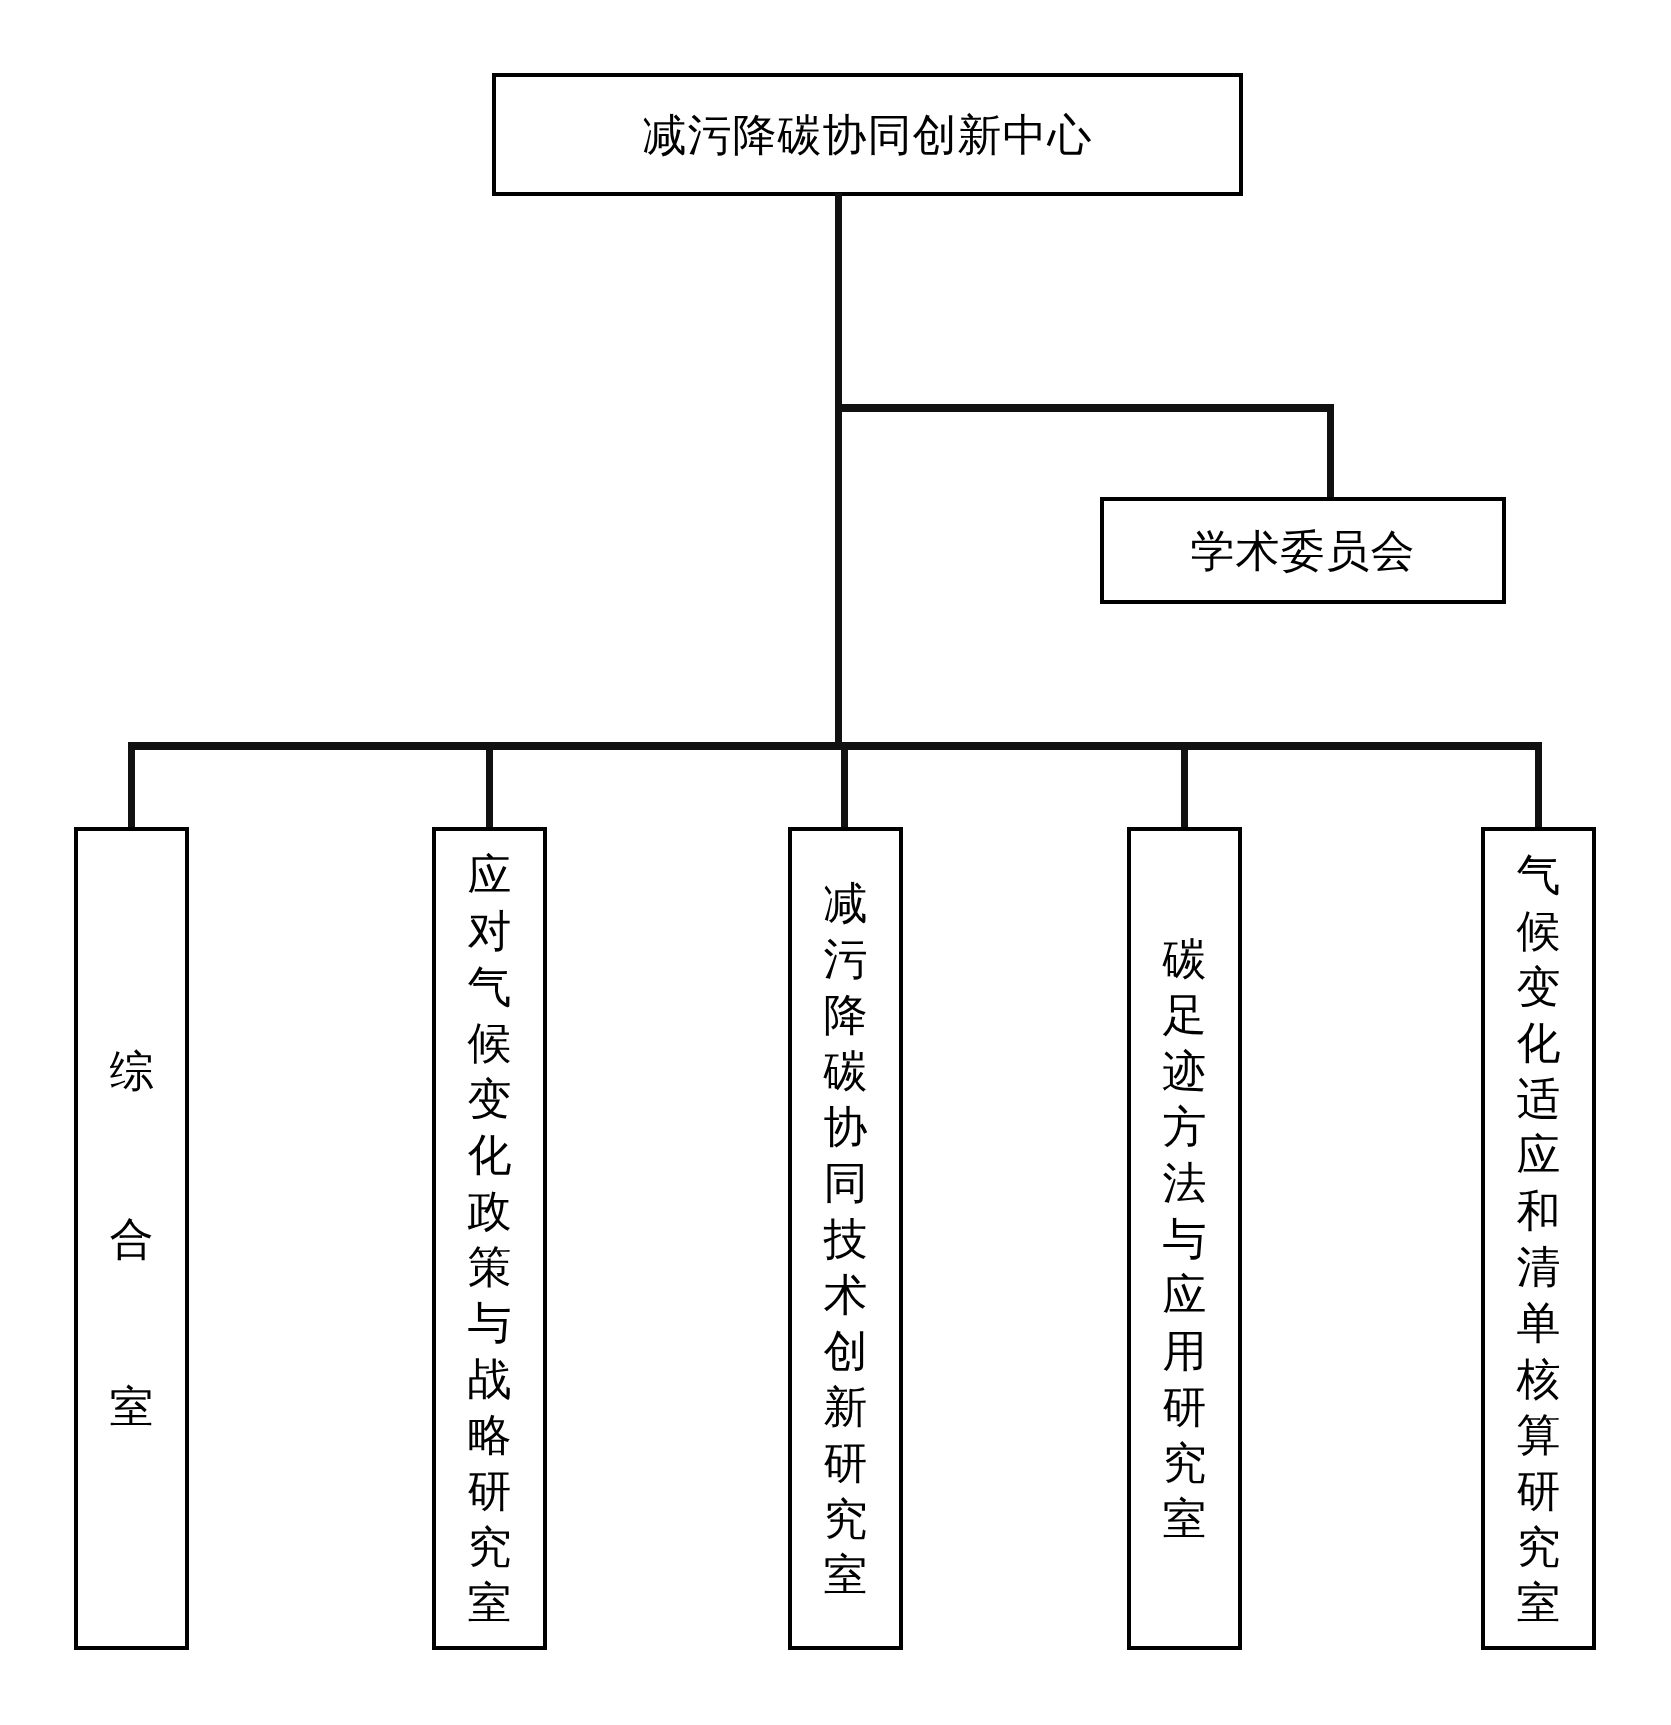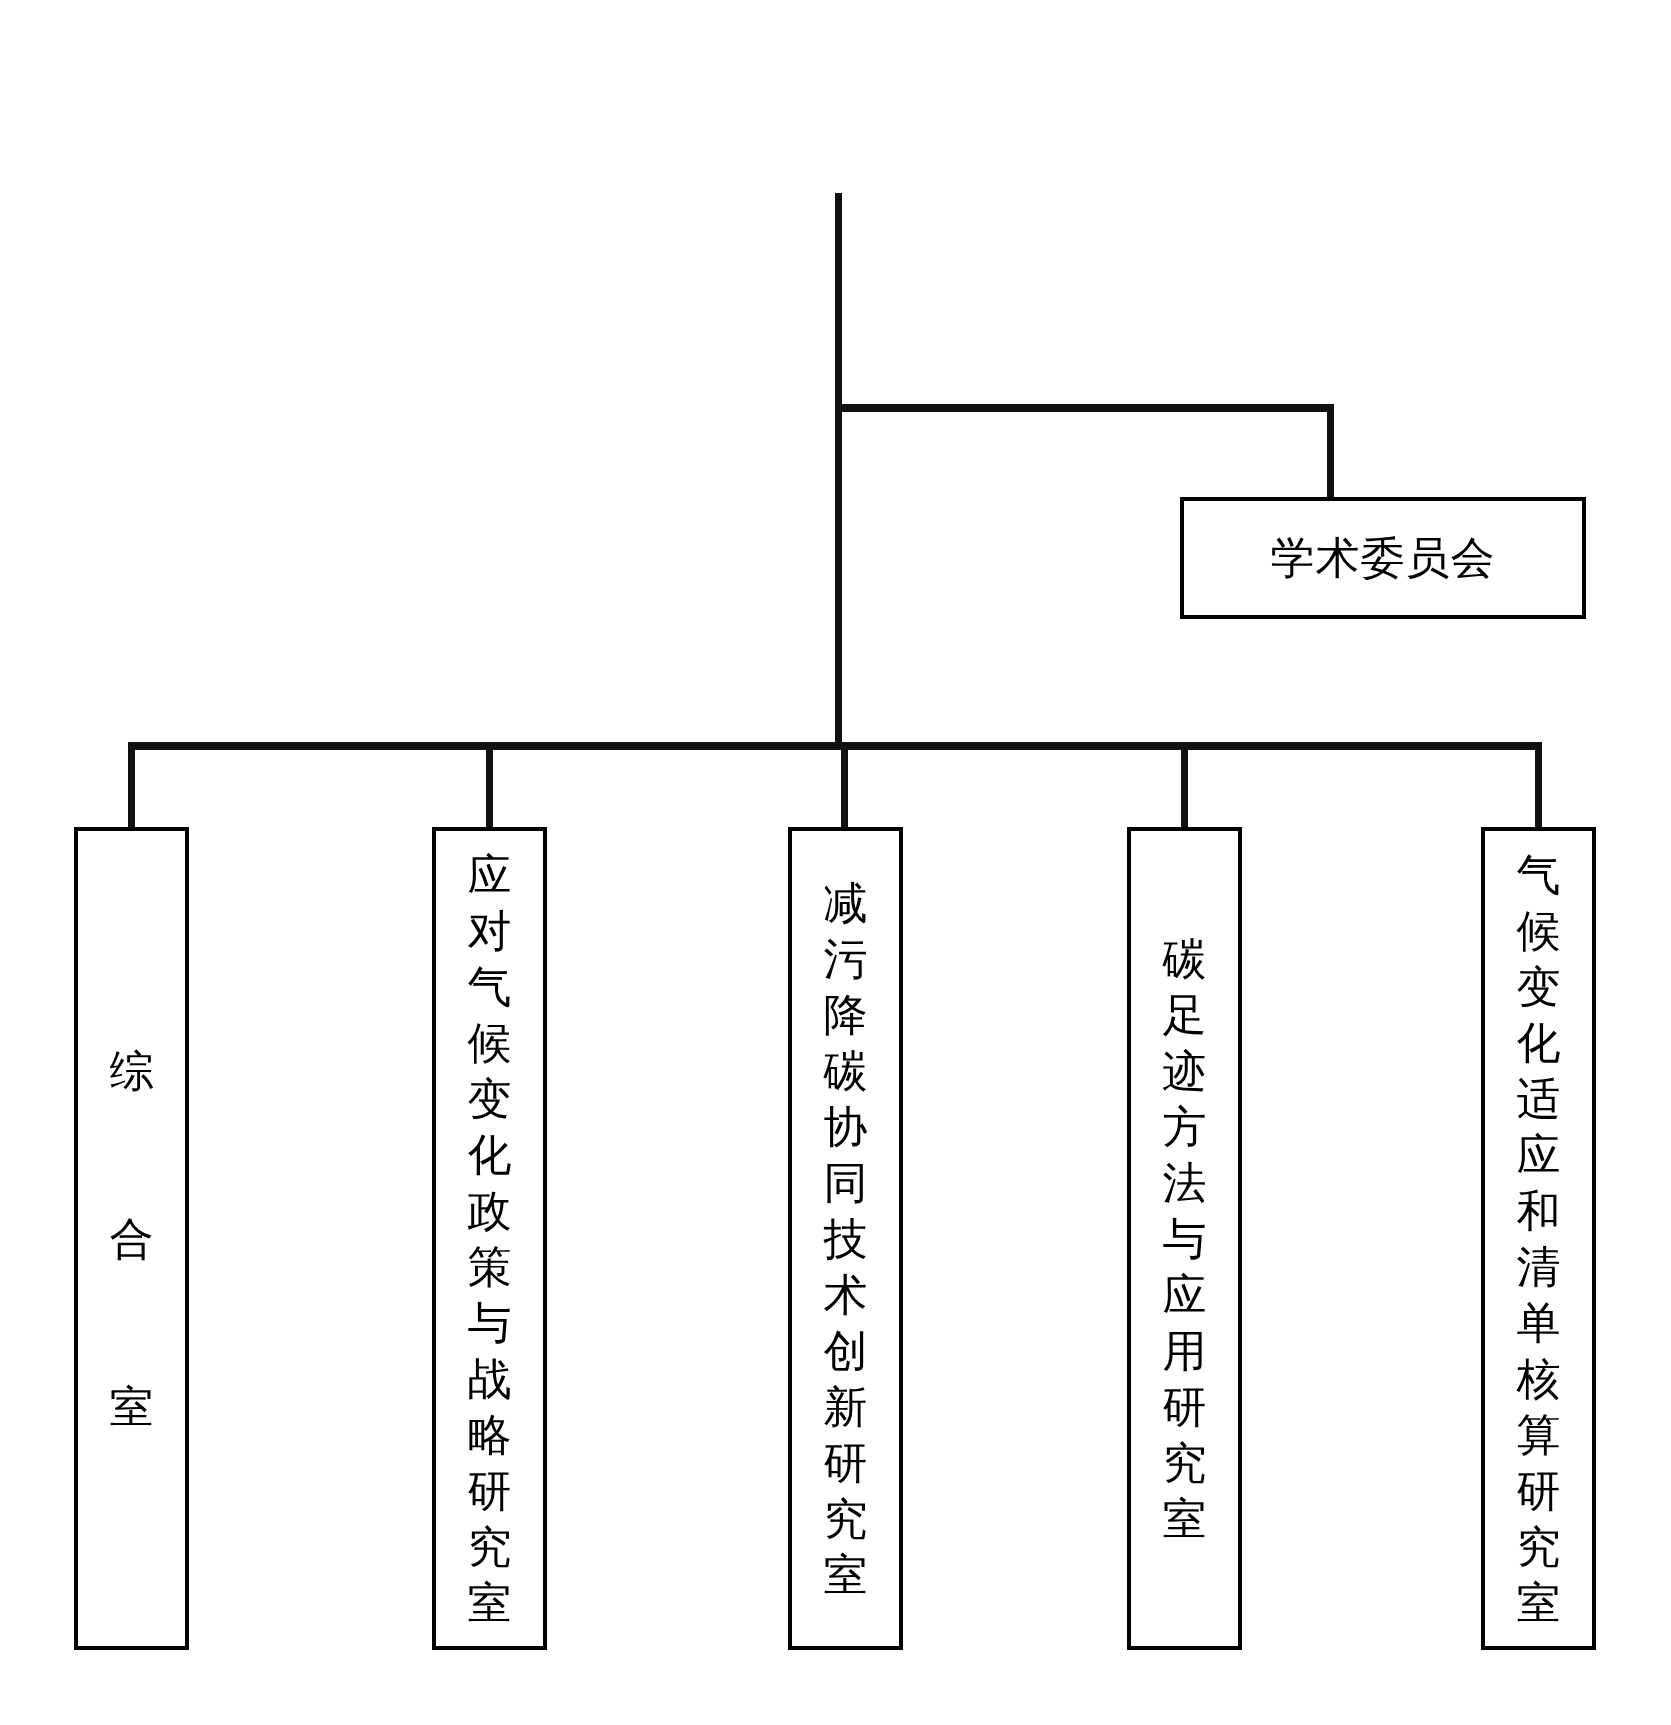--- a/index.html
+++ b/index.html
@@ -29,22 +29,22 @@
     font-size: 44px;
     line-height: 1;
     white-space: nowrap;
     letter-spacing: 1px;
   }
   .root-box {
     left: 492px; top: 73px;
     width: 751px; height: 123px;
   }
   .committee-box {
-    left: 1180px; top: 497px;
-    width: 406px; height: 122px;
+    left: 1100px; top: 497px;
+    width: 406px; height: 107px;
   }
   .vbox {
     top: 827px;
     width: 115px; height: 823px;
     flex-direction: column;
   }
   .vbox-1 { left: 74px; }
   .vbox-2 { left: 432px; }
   .vbox-3 { left: 788px; }
   .vbox-4 { left: 1127px; }
@@ -77,20 +77,23 @@
   .c-drop-2   { left: 486px;  }
   .c-drop-3   { left: 841px;  }
   .c-drop-4   { left: 1181px; }
   .c-drop-5   { left: 1535px; }
 </style>
 </head>
 <body>
 
 <div class="canvas">
 
+  <div class="box root-box">
+    <span class="hlabel">减污降碳协同创新中心</span>
+  </div>
 
   <div class="connector c-root-v"></div>
   <div class="connector c-comm-h"></div>
   <div class="connector c-comm-v"></div>
   <div class="connector c-branch-h"></div>
   <div class="connector c-drop c-drop-1"></div>
   <div class="connector c-drop c-drop-2"></div>
   <div class="connector c-drop c-drop-3"></div>
   <div class="connector c-drop c-drop-4"></div>
   <div class="connector c-drop c-drop-5"></div>

